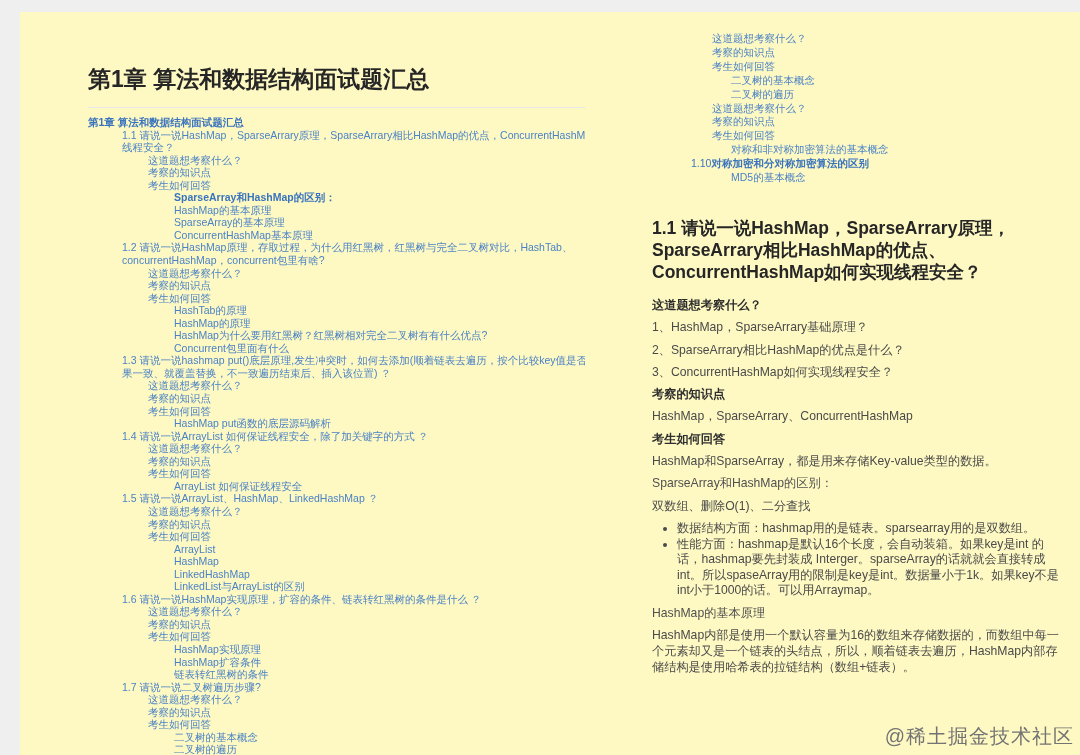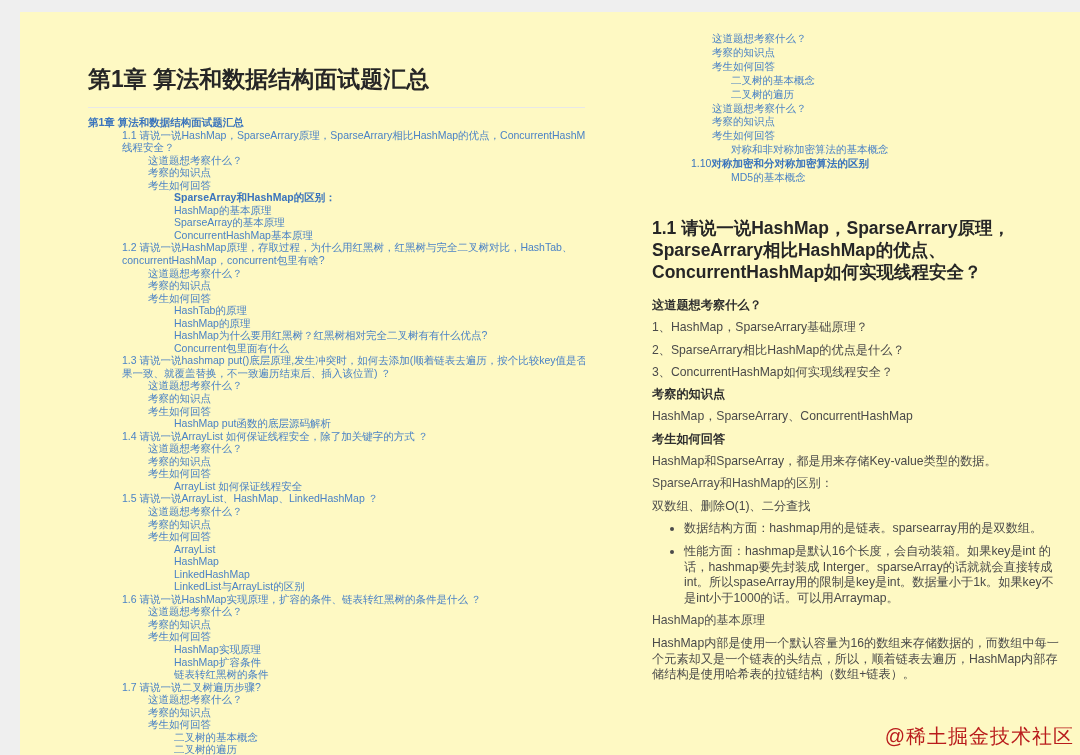--- a/index.html
+++ b/index.html
@@ -37,25 +37,25 @@
   .toc-right .lvl3{padding-left:79px;}
 
   h2.sec-title{
     margin:32px 0 15px;font-size:17.5px;line-height:22px;font-weight:bold;color:#262626;
   }
   .sec-body{font-size:12.2px;color:#4a4a4a;}
   .sec-body p{margin:0 0 6.5px;line-height:15.8px;}
   .sec-body .label{font-weight:bold;color:#2e2e2e;}
   .sec-body .sub{color:#505050;}
   .sec-body ul{margin:4px 0 7px;padding-left:25px;}
-  .sec-body li{line-height:15.6px;margin:7px;}
+  .sec-body li{line-height:15.6px;margin:0;}
 
   .watermark{
     position:absolute;right:6px;bottom:5px;
-    font-size:20px;letter-spacing:1px;color:#b91c1c;
+    font-size:20px;letter-spacing:1px;color:#737373;
   }
 </style>
 </head>
 <body>
 
 <div class="stage">
 
   <div class="page page-left">
     <h1 class="doc-title">第1章 算法和数据结构面试题汇总</h1>
     <div class="toc toc-left" id="toc-left">

